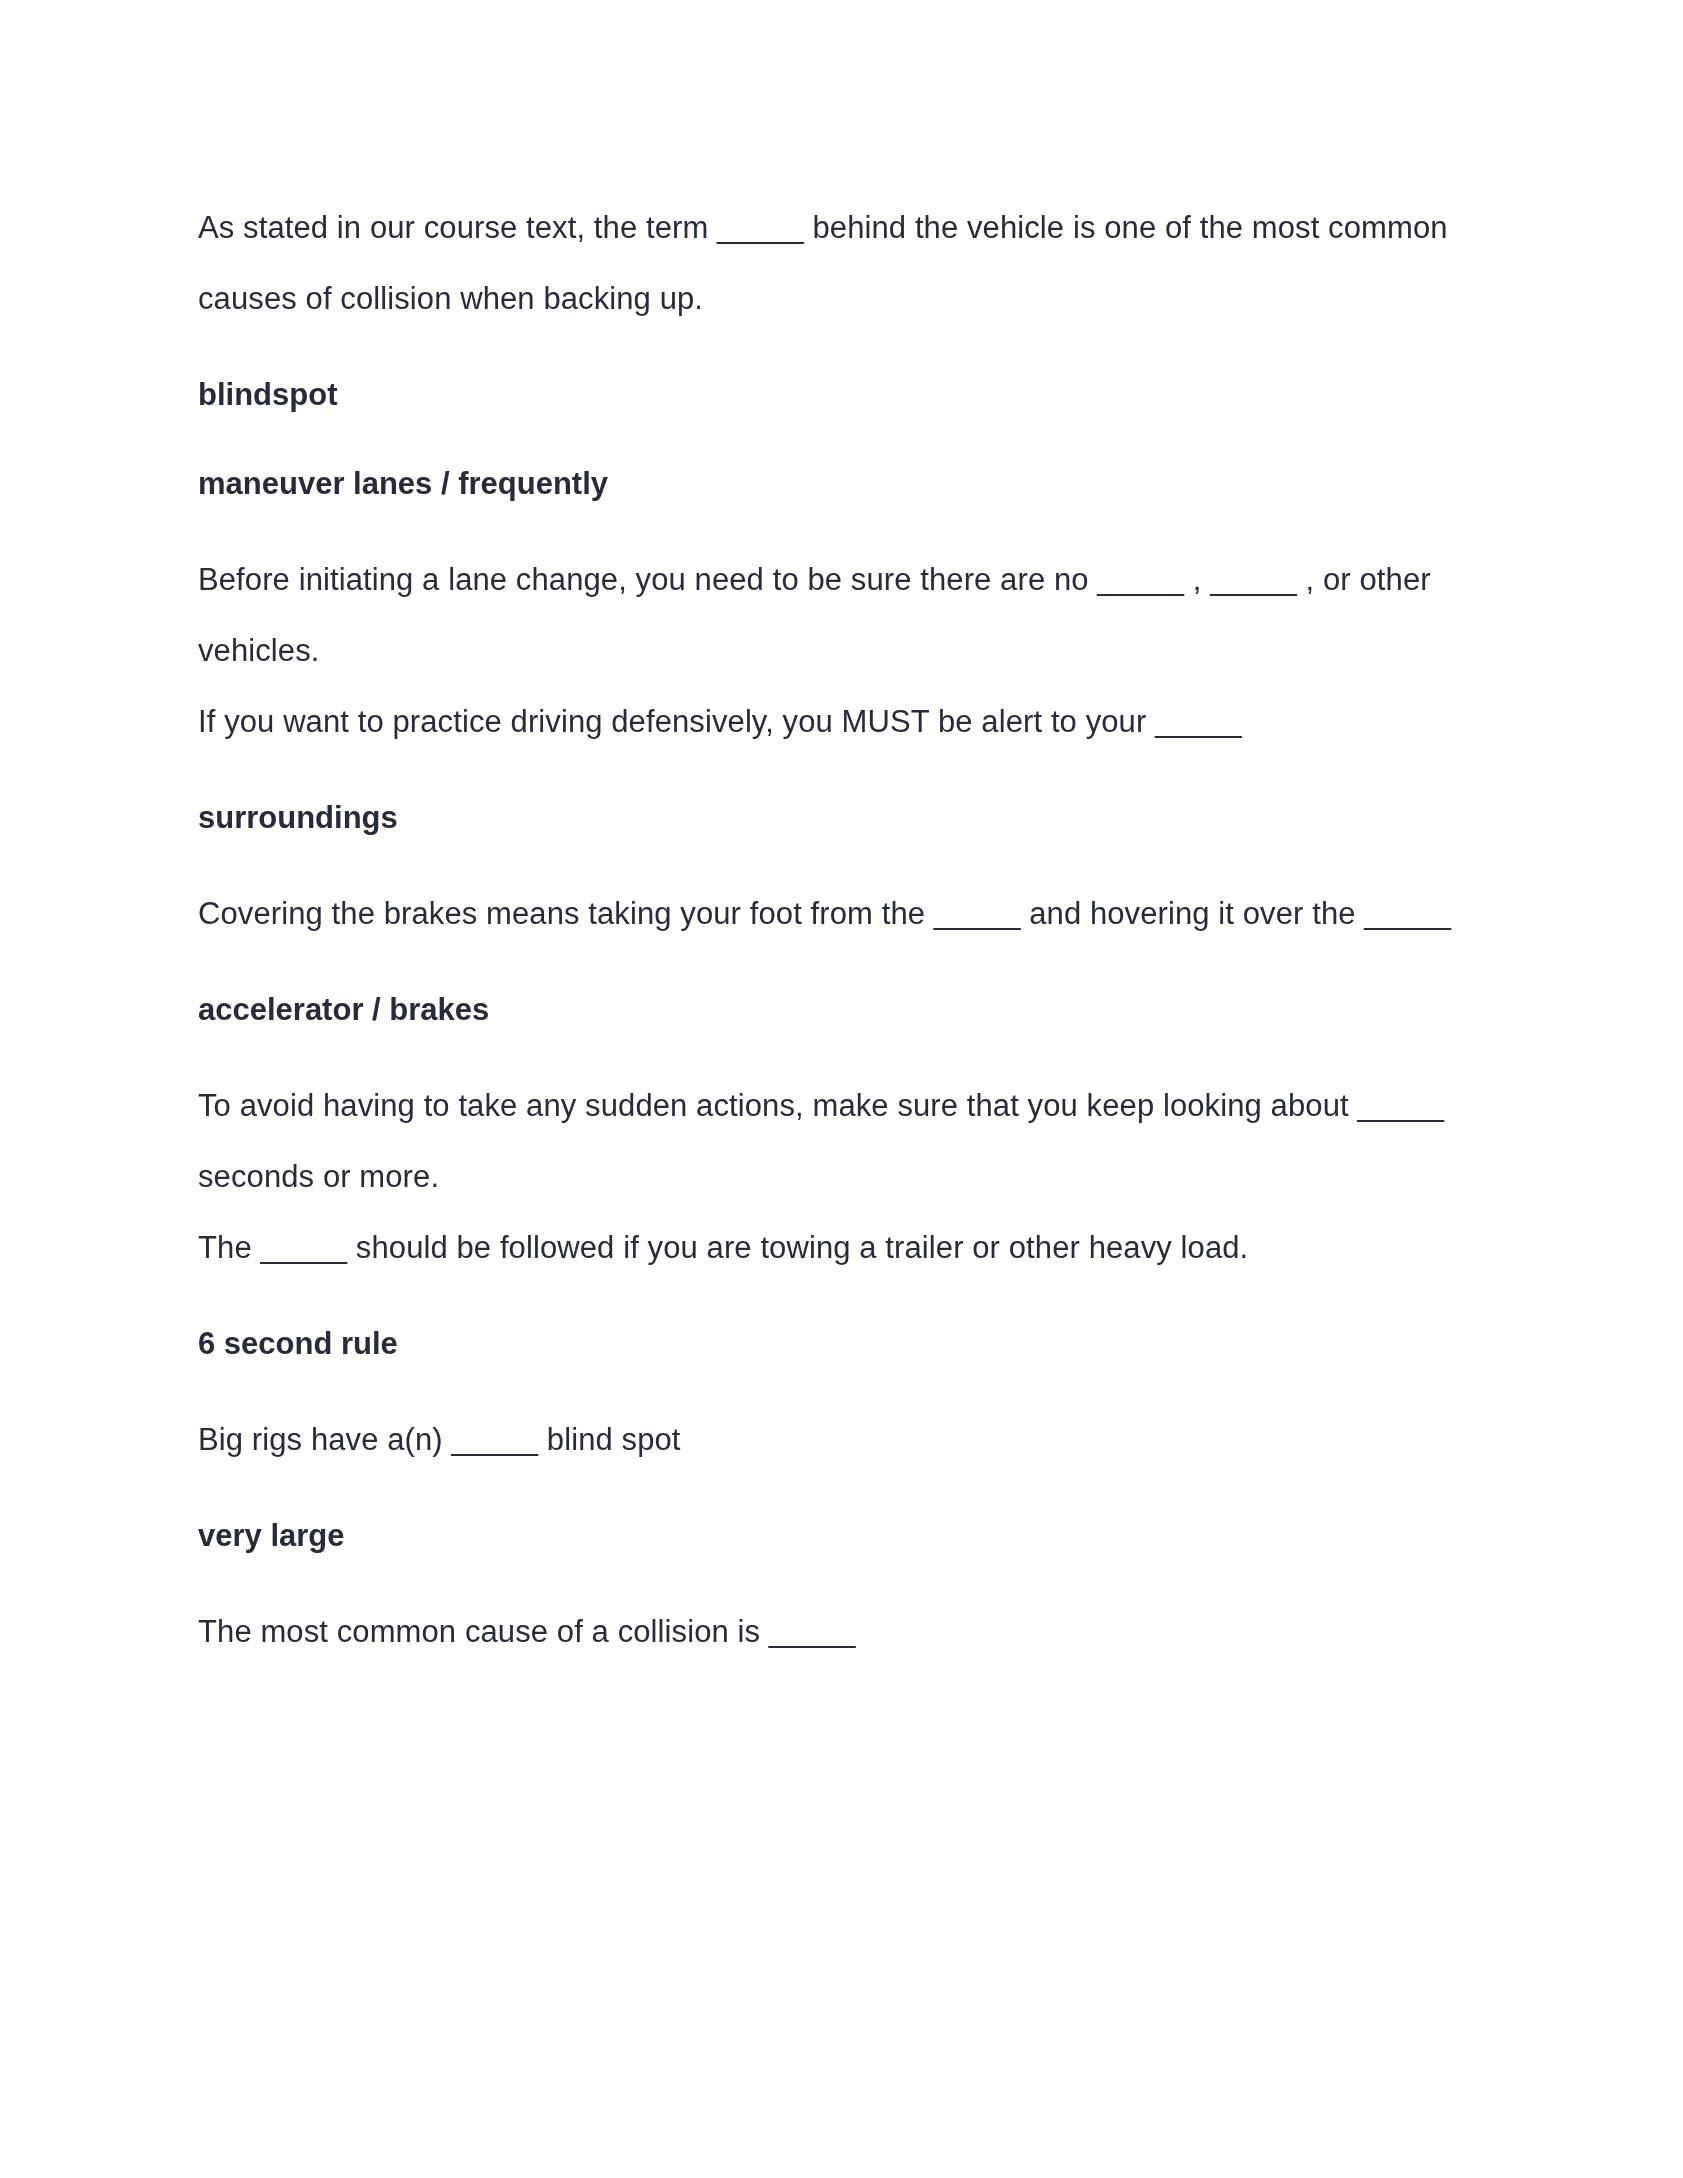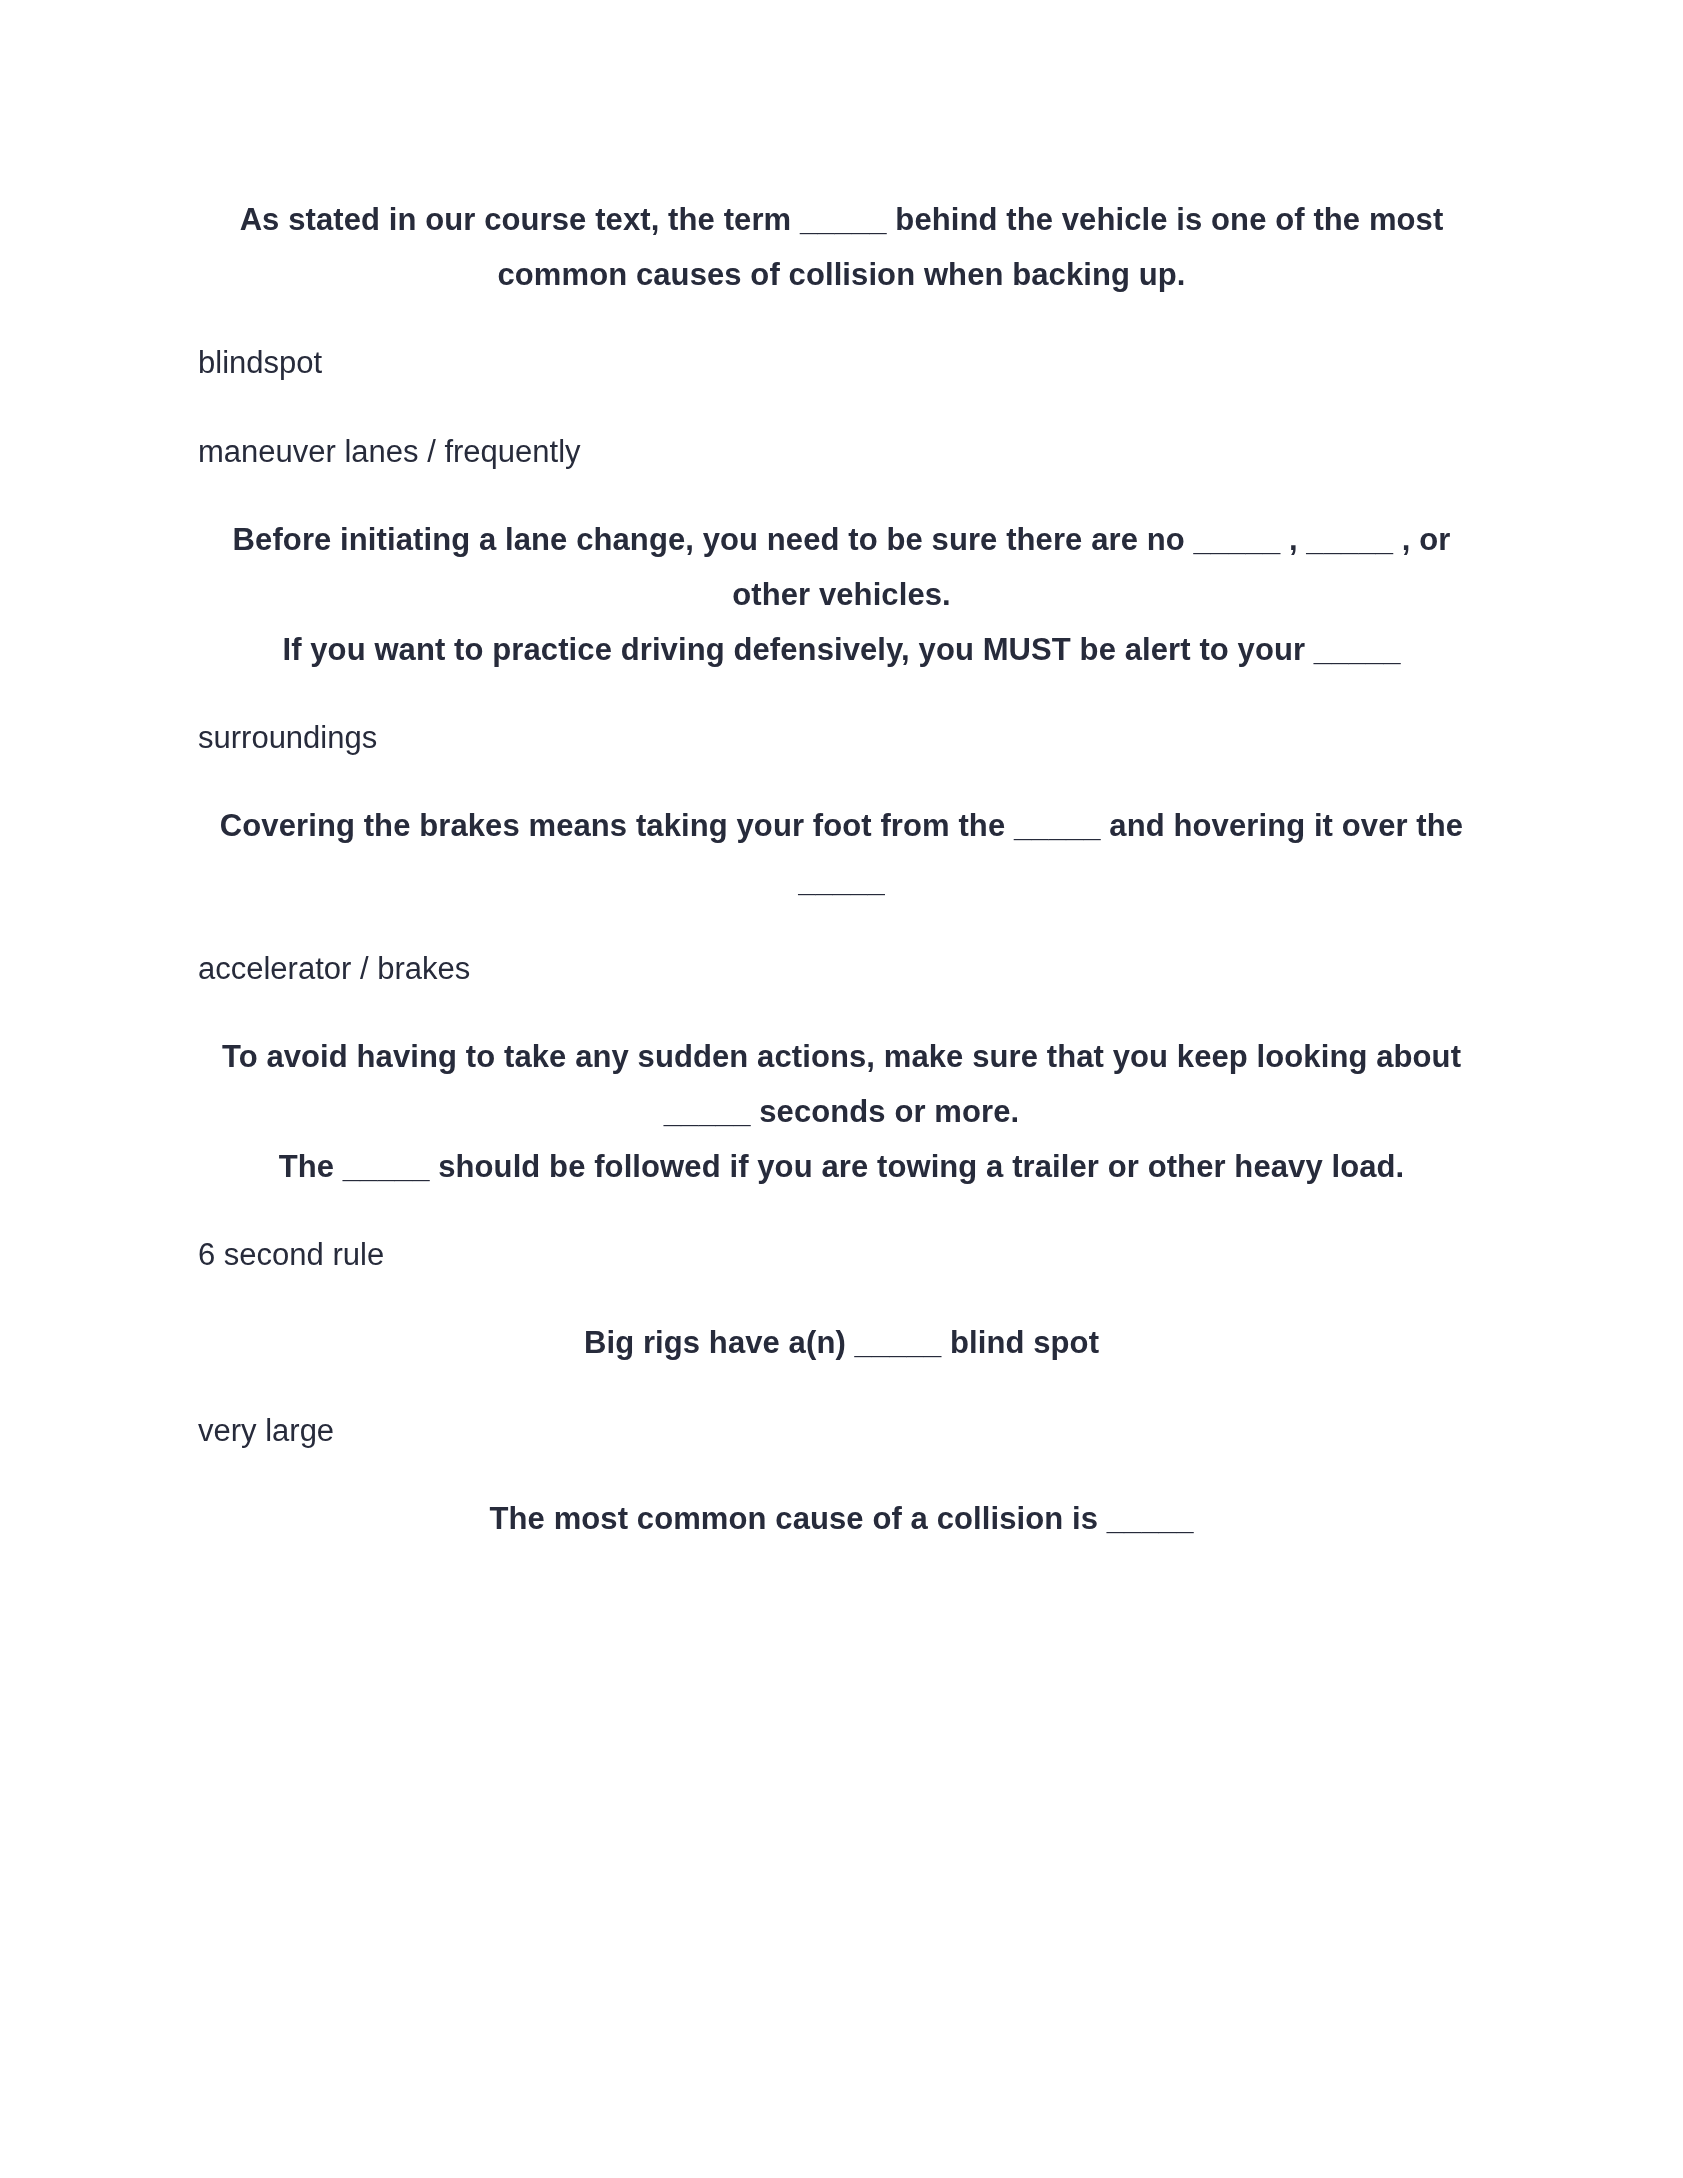--- a/index.html
+++ b/index.html
@@ -7,29 +7,28 @@
   .page {
     position: absolute;
     left: 198px;
     top: 192px;
     width: 1287px;
     color: #272b3b;
     font-family: "Liberation Sans", sans-serif;
   }
   .card { margin: 0; }
   .question {
-    font-weight: bold;
+    font-weight: normal;
     font-size: 31px;
-    line-height: 55px;
+    line-height: 71px;
     margin: 0;
     letter-spacing: 0.1px;
-    text-align: center;
   }
   .answer {
-    font-weight: normal;
+    font-weight: bold;
     font-size: 31px;
     line-height: 57px;
     margin: 32px 0 32px 0;
   }
 </style>
 </head>
 <body>
 
 <div class="page">
   <div class="card">

